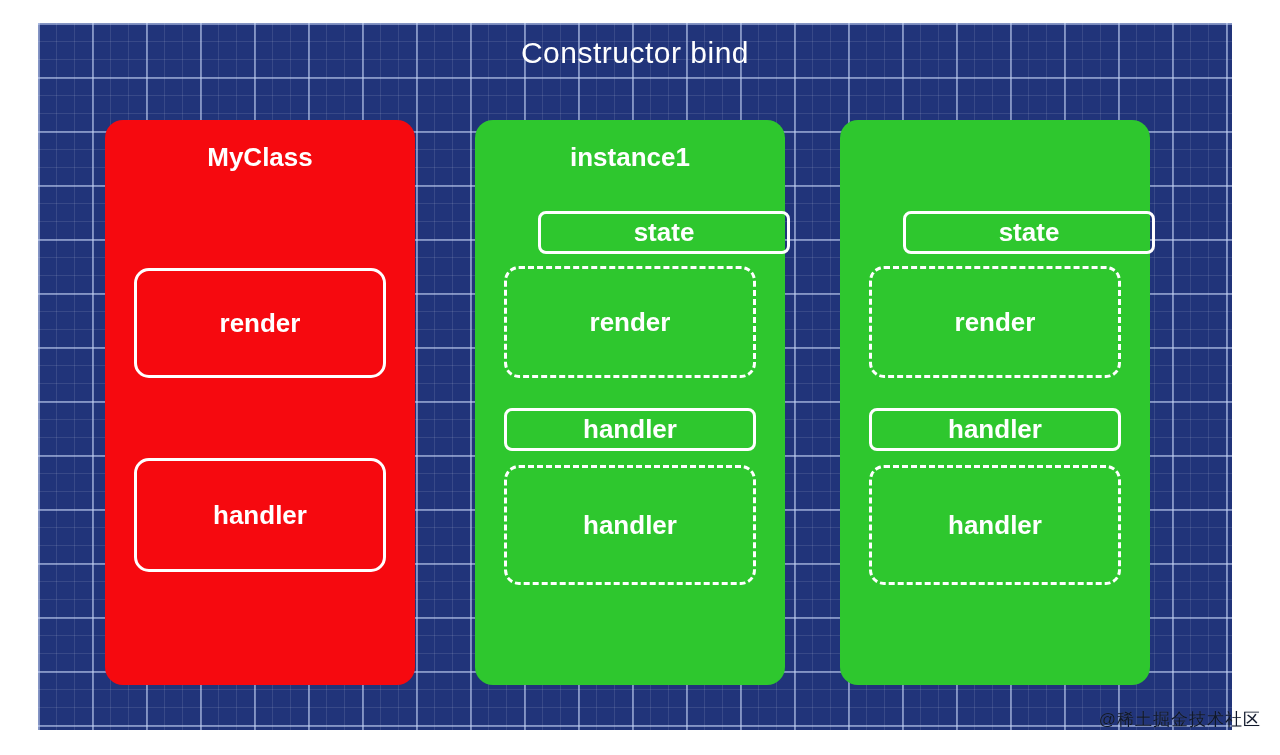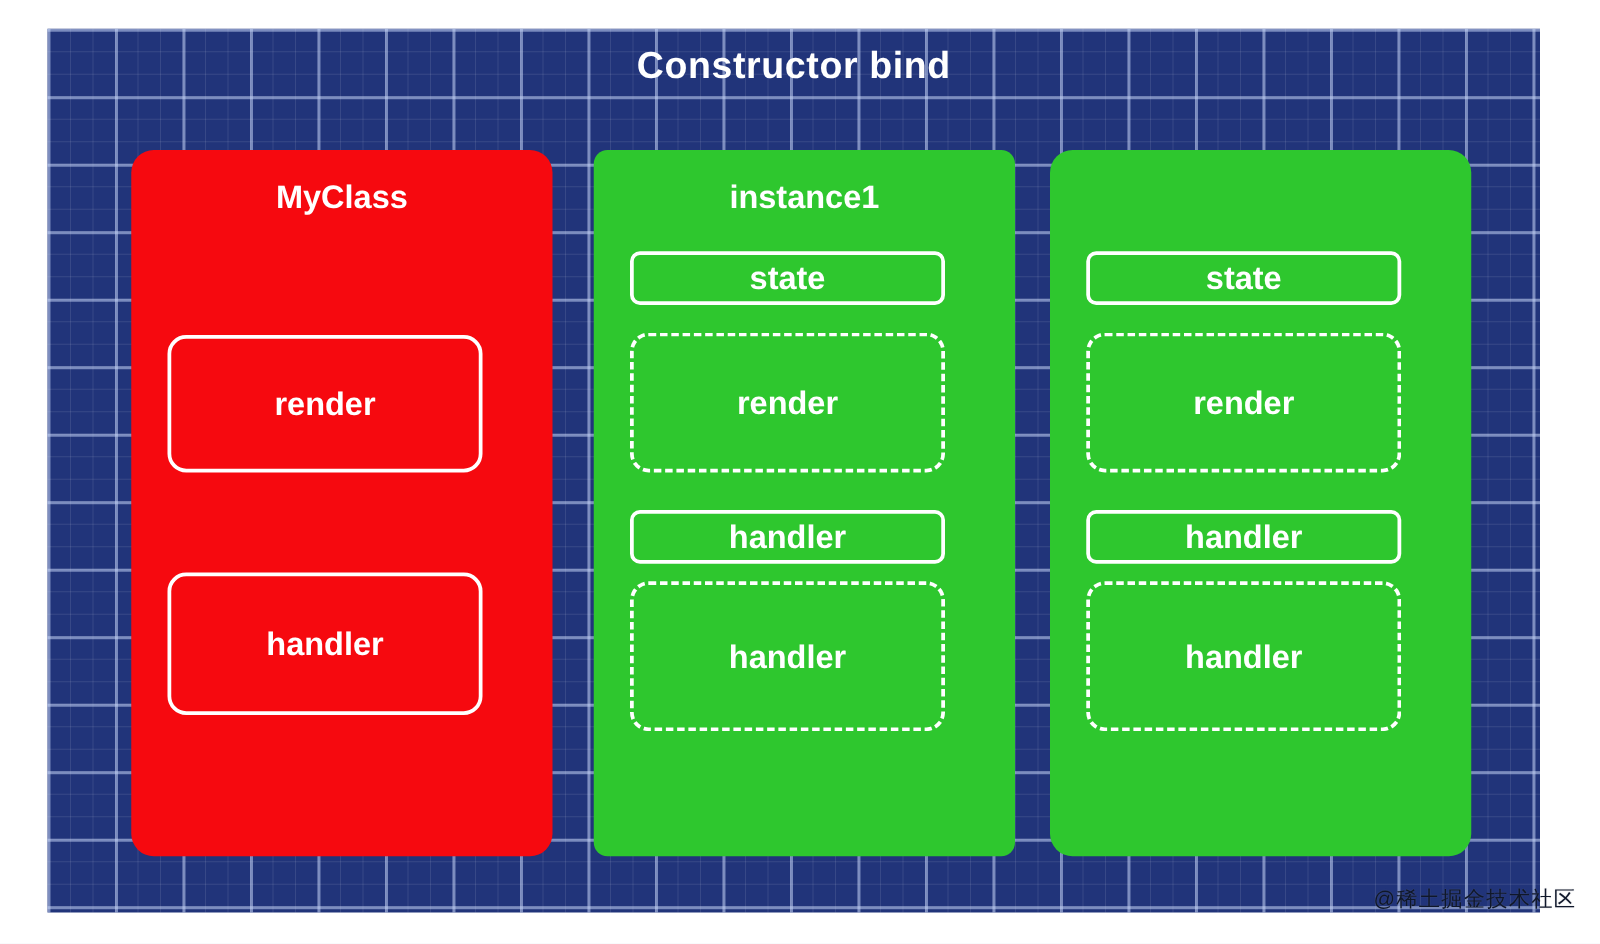--- a/index.html
+++ b/index.html
@@ -30,34 +30,33 @@
     background-size: 54px 54px, 54px 54px, 18px 18px, 18px 18px;
   }
   .diagram-title {
     position: absolute;
     left: 38px;
     top: 36px;
     width: 1194px;
     text-align: center;
     color: #ffffff;
     font-size: 30px;
-    font-weight: bold;
+    font-weight: normal;
     letter-spacing: 0.5px;
   }
   .card {
     position: absolute;
     top: 120px;
     width: 310px;
     height: 565px;
     border-radius: 18px;
     color: #ffffff;
-    padding-left: 27px;
   }
   .card-red   { left: 105px; background: #f6090f; }
-  .card-g1    { left: 475px; background: #2ec72e; border-radius: 11px; }
+  .card-g1    { left: 475px; background: #2ec72e; }
   .card-g2    { left: 840px; background: #2ec72e; }
   .card-title {
     position: absolute;
     top: 22px;
     left: 0;
     width: 100%;
     text-align: center;
     font-size: 26px;
     font-weight: bold;
   }
@@ -84,21 +83,21 @@
     height: 43px;
   }
   .box-dashed {
     border: 3px dashed #ffffff;
     border-radius: 15px;
     height: 112px;
   }
   
   .red-pos-1   { top: 148px; }
   .red-pos-2   { top: 338px; height: 114px; }
-  .grn-state   { top: 81px; }
+  .grn-state   { top: 91px; margin-left: 34px; }
   .grn-render  { top: 146px; }
   .grn-handler { top: 288px; }
   .grn-hdash   { top: 345px; height: 120px; }
   .watermark {
     position: absolute;
     right: 19px;
     top: 708px;
     font-size: 17px;
     color: #0f172a;
     text-shadow: 0 0 1px rgba(120,125,135,0.45);

